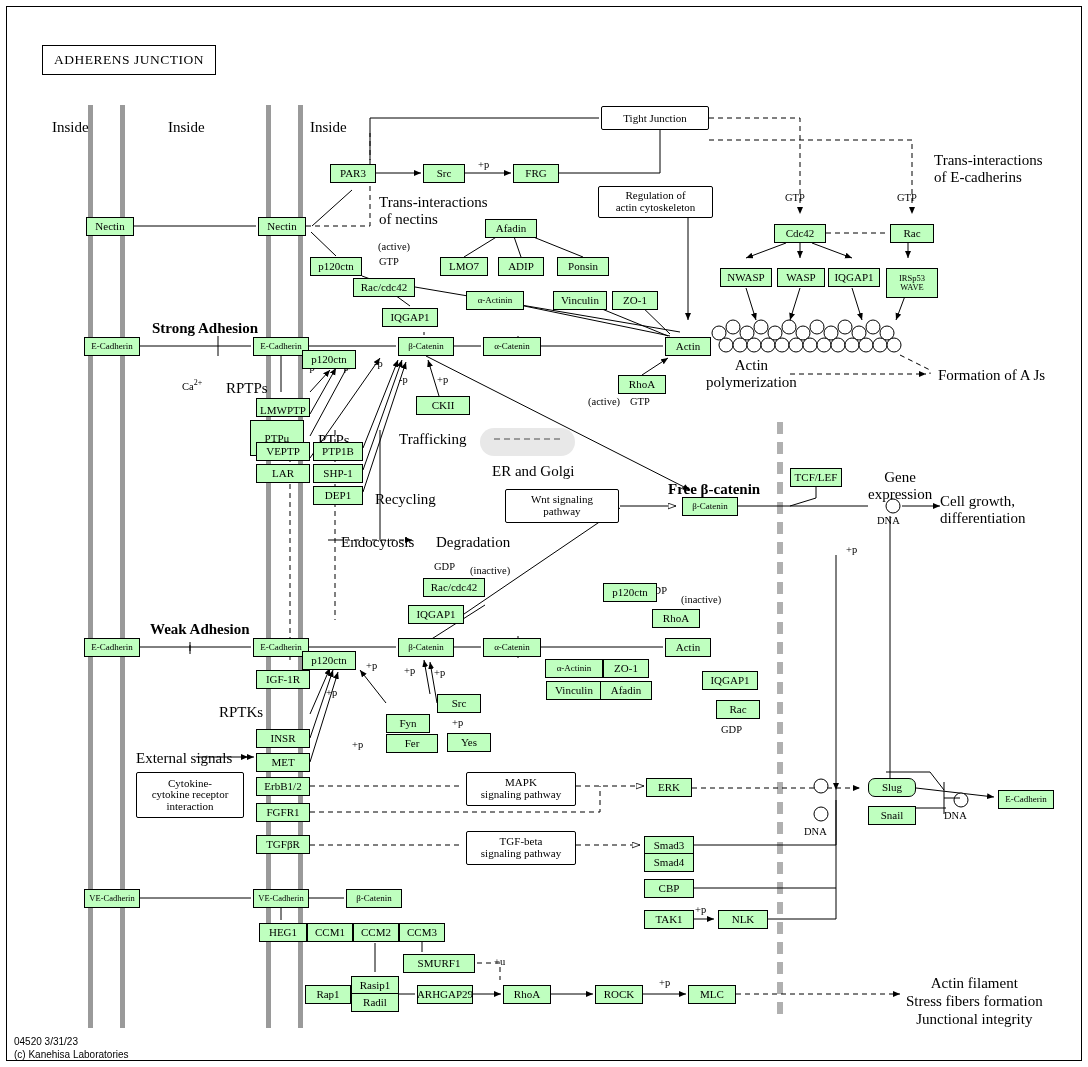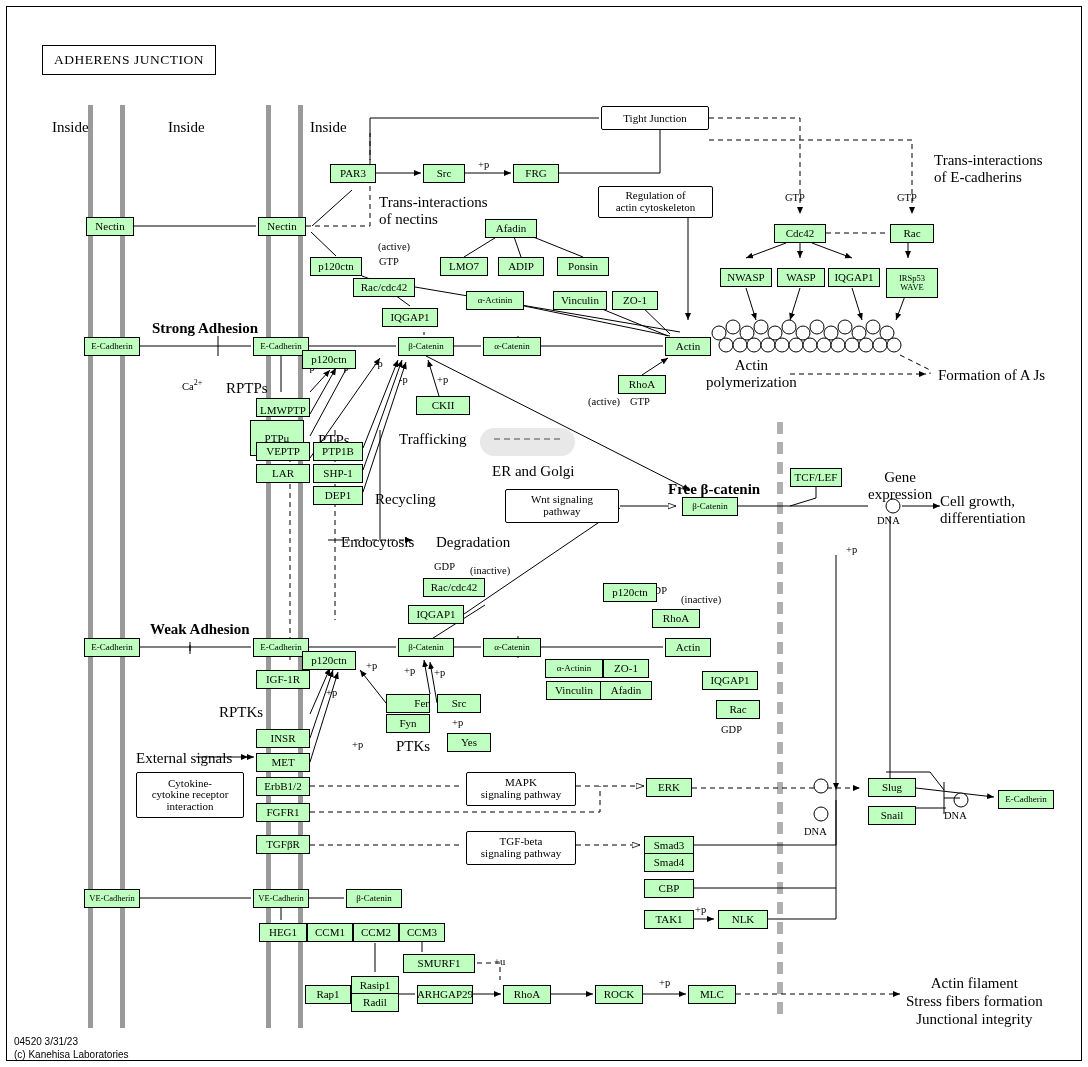--- a/index.html
+++ b/index.html
@@ -428,21 +428,21 @@
       </div>
       <div class="node" style="left: 600px; top: 681px; width: 52px; height: 19px;">
         <span>Afadin</span>
       </div>
       <div class="node" style="left: 702px; top: 671px; width: 56px; height: 19px;">
         <span>IQGAP1</span>
       </div>
       <div class="node" style="left: 716px; top: 700px; width: 44px; height: 19px;">
         <span>Rac</span>
       </div>
-      <div class="node" style="left: 386px; top: 694px; width: 44px; height: 19px; justify-content: flex-end;">
+      <div class="node" style="left: 386px; top: 734px; width: 52px; height: 19px;">
         <span>Fer</span>
       </div>
       <div class="node" style="left: 437px; top: 694px; width: 44px; height: 19px;">
         <span>Src</span>
       </div>
       <div class="node" style="left: 386px; top: 714px; width: 44px; height: 19px;">
         <span>Fyn</span>
       </div>
       <div class="node" style="left: 447px; top: 733px; width: 44px; height: 19px;">
         <span>Yes</span>
@@ -470,21 +470,21 @@
         <span>cytokine receptor</span>
         <span>interaction</span>
       </div>
       <div class="node round white two" style="left: 466px; top: 772px; width: 110px; height: 34px;">
         <span>MAPK</span>
         <span>signaling pathway</span>
       </div>
       <div class="node" style="left: 646px; top: 778px; width: 46px; height: 19px;">
         <span>ERK</span>
       </div>
-      <div class="node" style="left: 868px; top: 778px; width: 48px; height: 19px;">
+      <div class="node" style="left: 868px; top: 778px; width: 48px; height: 19px; border-radius: 7px;">
         <span>Slug</span>
       </div>
       <div class="node" style="left: 868px; top: 806px; width: 48px; height: 19px;">
         <span>Snail</span>
       </div>
       <div class="node" style="left: 998px; top: 790px; width: 56px; height: 19px; font-size: 9px;">
         <span>E-Cadherin</span>
       </div>
       <div class="node round white two" style="left: 466px; top: 831px; width: 110px; height: 34px;">
         <span>TGF-beta</span>

